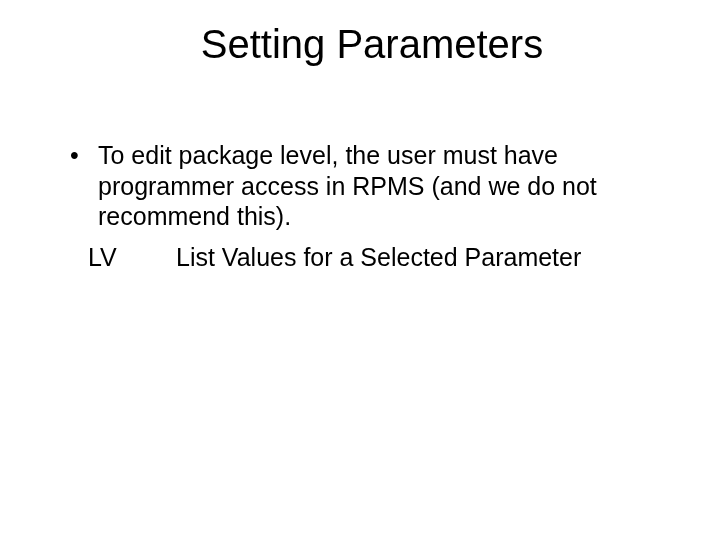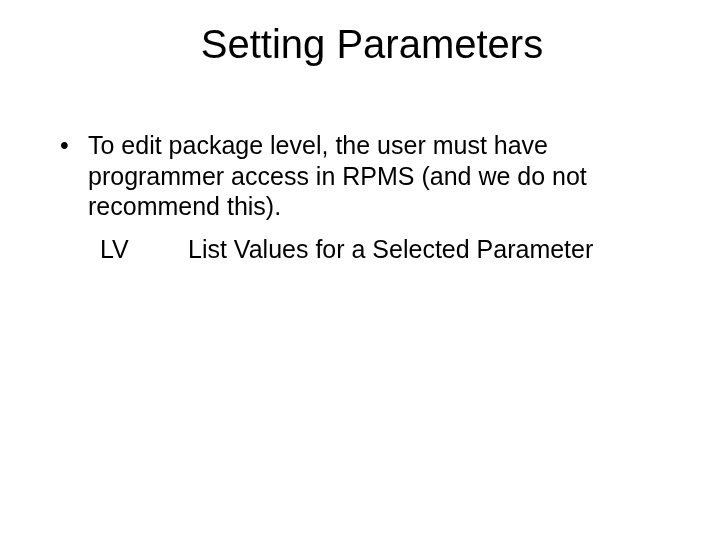--- a/index.html
+++ b/index.html
@@ -37,33 +37,33 @@
     line-height: 1.22;
   }
   ul.bullets {
     list-style: none;
     margin: 0;
     padding: 0;
   }
   ul.bullets > li {
     position: relative;
     padding-left: 34px;
-    margin: 0;
+    margin: 10px;
   }
   ul.bullets > li::before {
     content: "•";
     position: absolute;
     left: 6px;
     top: 0;
     font-size: 25px;
     line-height: 1.22;
   }
   .indent-line {
     padding-left: 34px;
-    margin: 12px;
+    margin: 0;
   }
   .lv-code {
     display: inline-block;
     width: 88px;
   }
 </style>
 </head>
 <body>
 
 <div class="slide">

